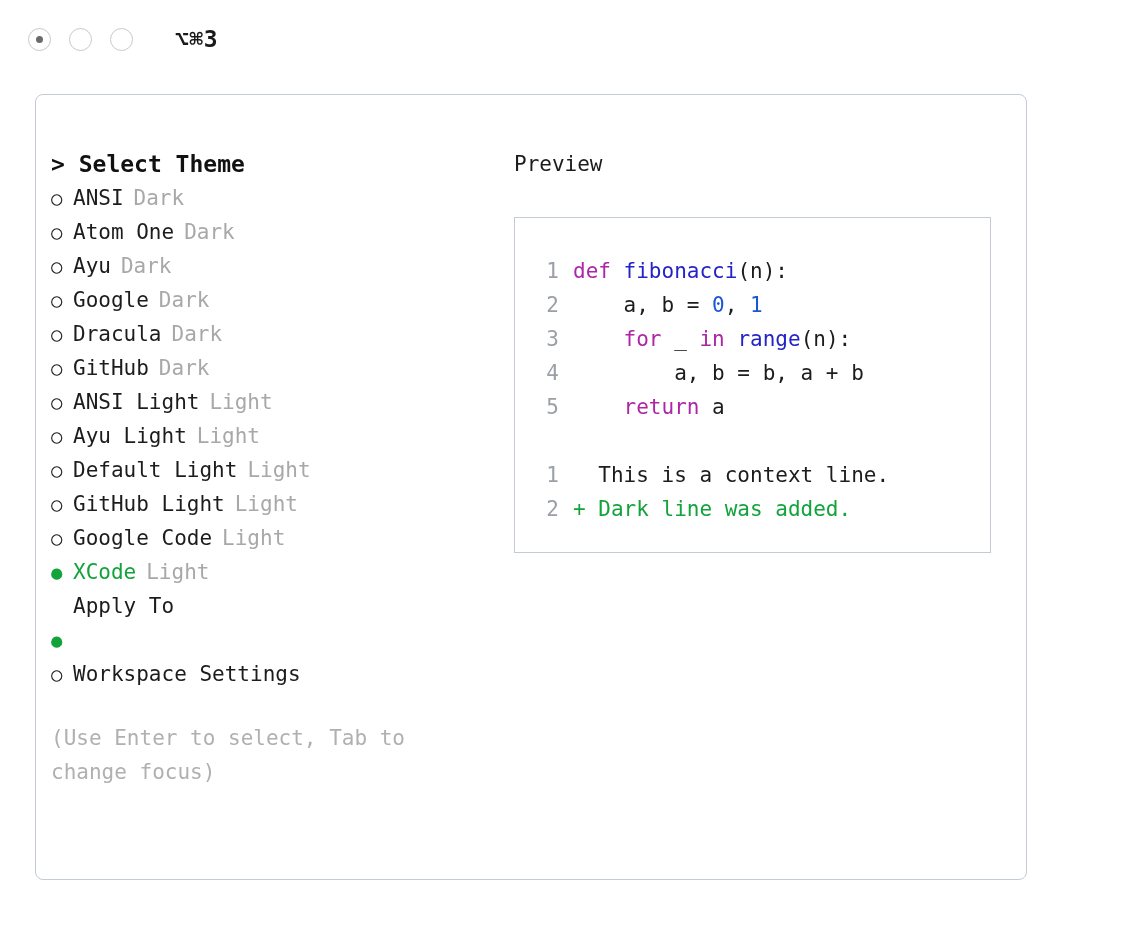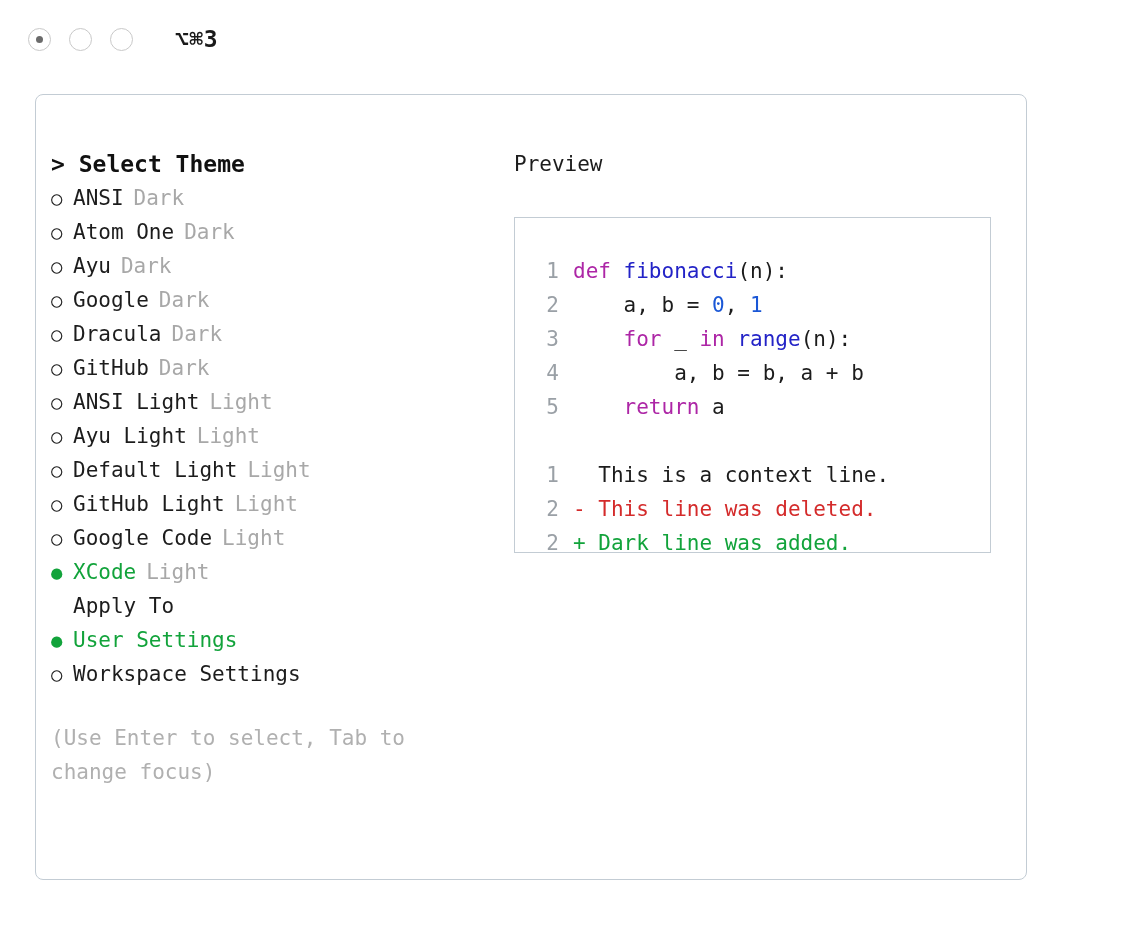--- a/index.html
+++ b/index.html
@@ -199,41 +199,40 @@
             <div class="row"><span class="bullet">○</span><span class="name">ANSI Light</span><span class="variant">Light</span></div>
             <div class="row"><span class="bullet">○</span><span class="name">Ayu Light</span><span class="variant">Light</span></div>
             <div class="row"><span class="bullet">○</span><span class="name">Default Light</span><span class="variant">Light</span></div>
             <div class="row"><span class="bullet">○</span><span class="name">GitHub Light</span><span class="variant">Light</span></div>
             <div class="row"><span class="bullet">○</span><span class="name">Google Code</span><span class="variant">Light</span></div>
             <div class="row selected"><span class="bullet selected">●</span><span class="name">XCode</span><span class="variant">Light</span></div>
           </div>
 
         <div class="apply-heading">Apply To</div>
         <div class="apply-list" id="apply-list">
-            <div class="row selected"><span class="bullet selected">●</span><span class="name">User Settings</span></div>
+            <div class="row selected"><span class="bullet selected">●</span></div>
             <div class="row"><span class="bullet">○</span><span class="name">Workspace Settings</span></div>
           </div>
 
         <div class="hint">(Use Enter to select, Tab to change focus)</div>
       </div>
 
       <div class="right-col">
         <div class="preview-label">Preview</div>
         <div class="preview-box">
           <div id="code-block">
               <div class="code-line"><span class="ln">1</span><span class="kw">def </span><span class="fn">fibonacci</span><span class="pl">(n):</span></div>
               <div class="code-line"><span class="ln">2</span><span class="pl">    a, b = </span><span class="num">0</span><span class="pl">, </span><span class="num">1</span></div>
               <div class="code-line"><span class="ln">3</span><span class="pl">    </span><span class="kw">for</span><span class="pl"> _ </span><span class="kw">in</span><span class="pl"> </span><span class="fn">range</span><span class="pl">(n):</span></div>
               <div class="code-line"><span class="ln">4</span><span class="pl">        a, b = b, a + b</span></div>
               <div class="code-line"><span class="ln">5</span><span class="pl">    </span><span class="kw">return</span><span class="pl"> a</span></div>
             </div>
           <div class="spacer"></div>
           <div id="diff-block">
               <div class="code-line"><span class="ln">1</span><span class="diff-ctx"> </span><span class="diff-ctx"> This is a context line.</span></div>
-              <div class="code-line"><span class="ln">2</span><span class="diff-del">-</span><span class="diff-del"> This line was deleted.</span></div>
               <div class="code-line"><span class="ln">2</span><span class="diff-add">+</span><span class="diff-add"> Dark line was added.</span></div>
             </div>
         </div>
       </div>
 
     </div>
   </div>
 </div>
 
 </body></html>

